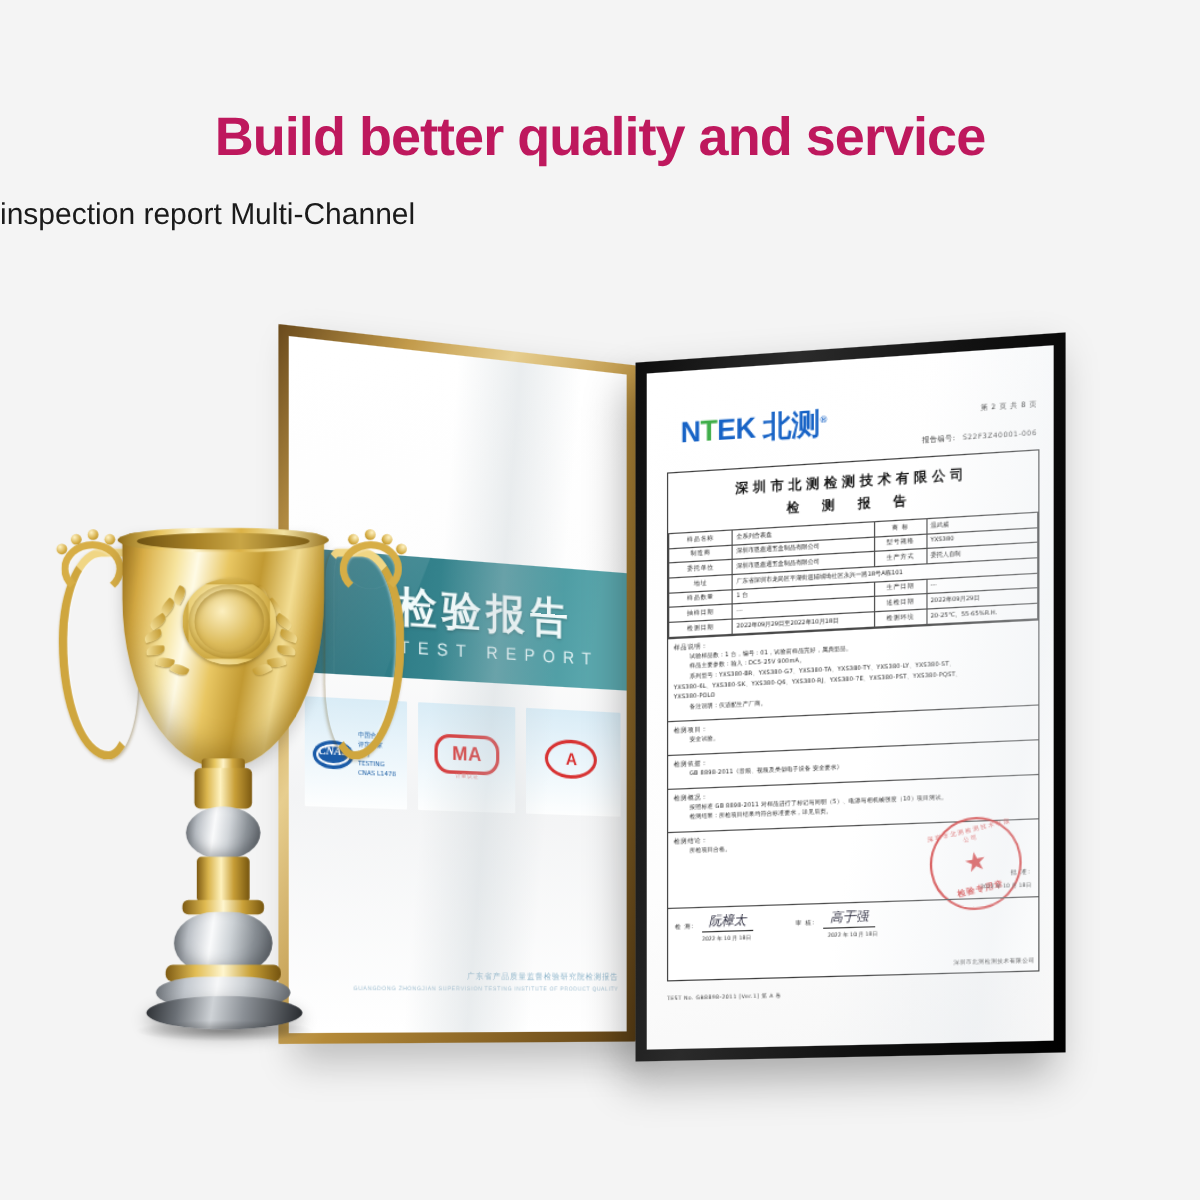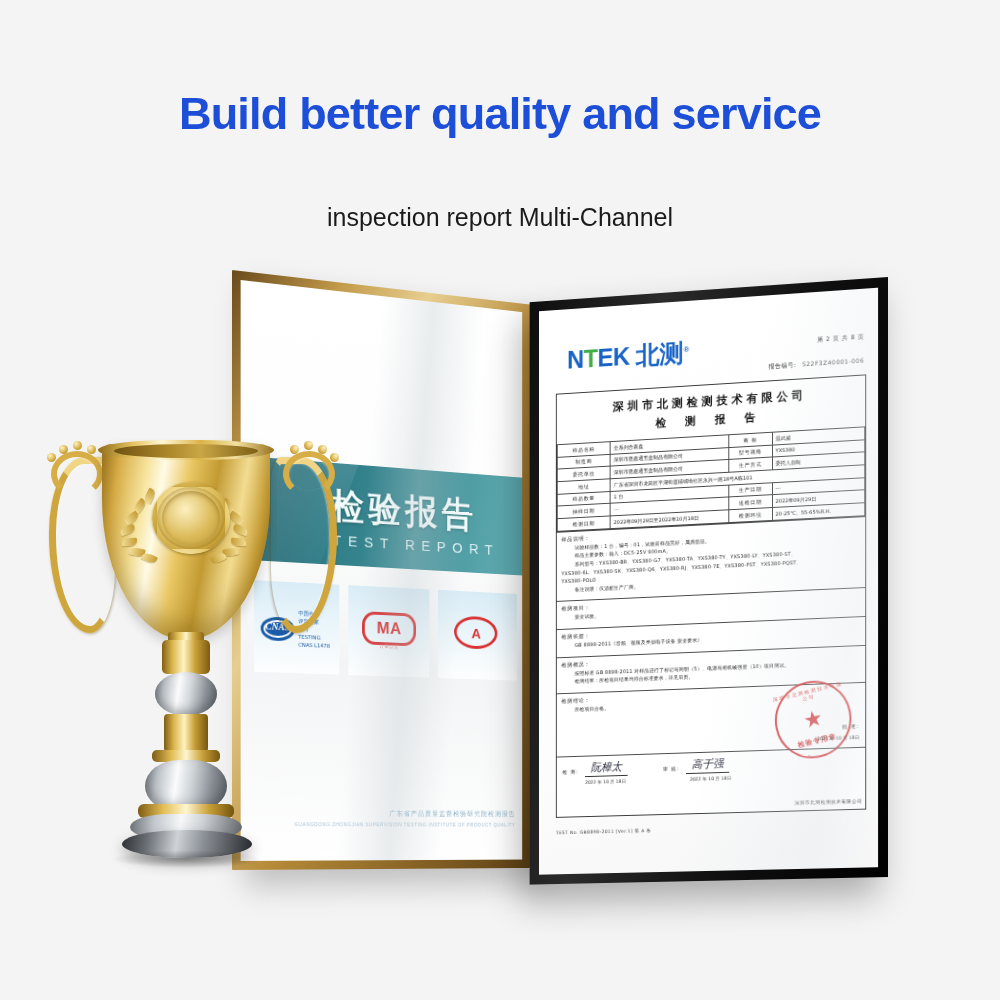--- a/index.html
+++ b/index.html
@@ -8,30 +8,29 @@
     background:#f4f4f4;
     font-family:"Liberation Sans", sans-serif;
     overflow:hidden;
     position:relative;
   }
 
   
   #headline{
     position:absolute;left:0;top:88px;width:1000px;
     text-align:center;
-    font-size:45px;font-weight:bold;color:#1d4ed8;
+    font-size:45px;font-weight:bold;color:#be185d;
     letter-spacing:-0.8px;
     font-family:"Liberation Sans", sans-serif;
   }
   #subhead{
     position:absolute;left:0;top:163px;width:1000px;
-    text-align:center;
+    text-align:left;
     font-size:25px;color:#1b1b1b;line-height:1.33;
     font-family:"Liberation Sans", sans-serif;
-    margin-top:38px;
   }
   #subhead .l2{display:block;}
 
   
   #scene{position:absolute;left:0;top:0;width:1000px;height:1000px;}
 
   
   #left-board{
     position:absolute;left:232px;top:270px;width:330px;height:600px;
     transform:perspective(1400px) rotateY(16deg) skewY(3.0deg);

